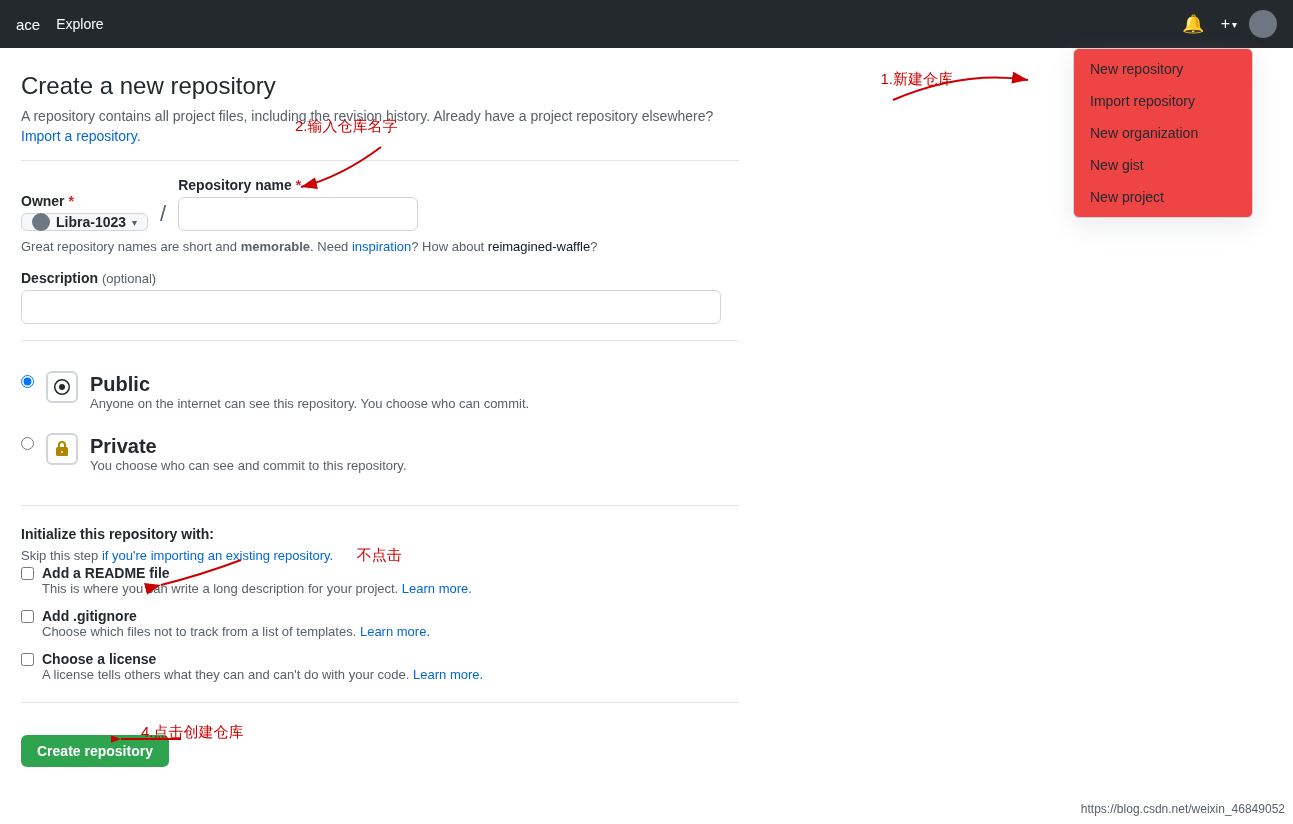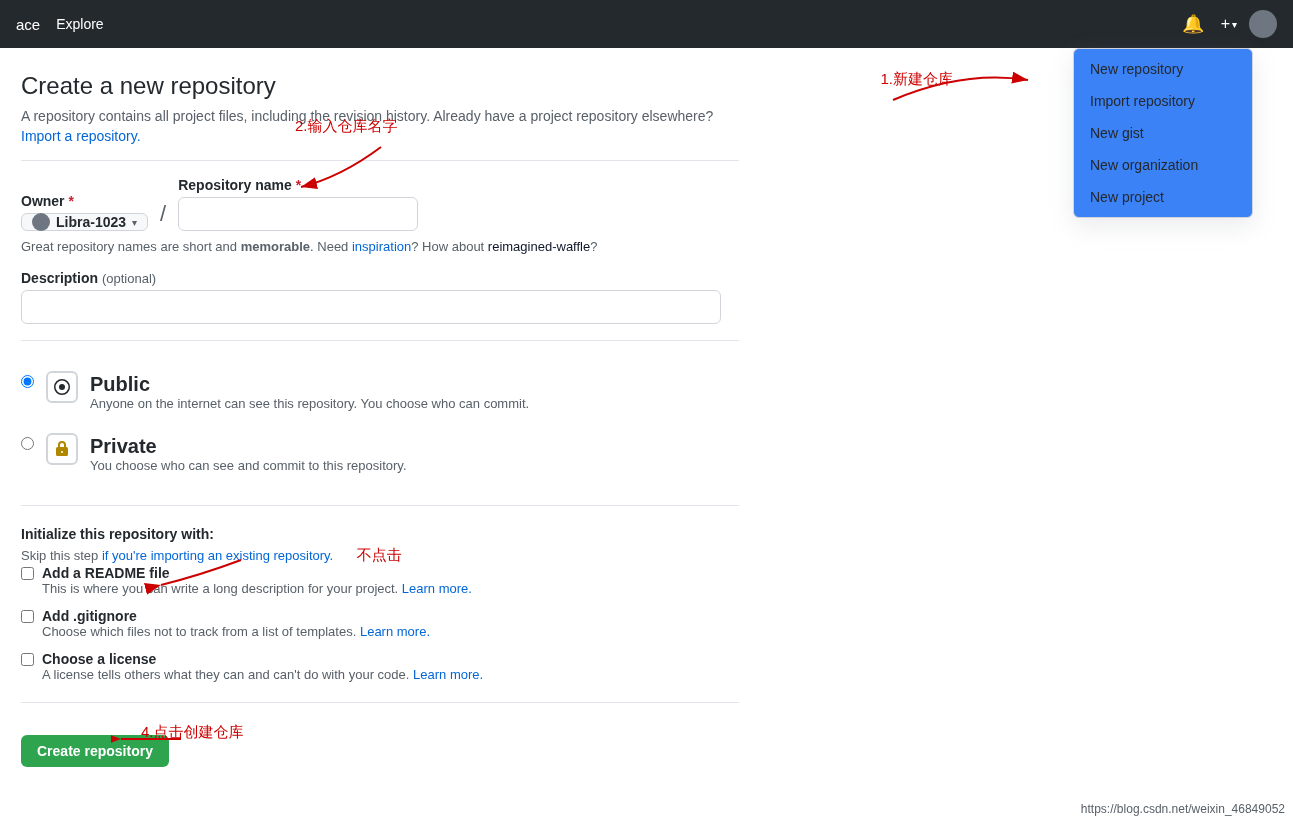--- a/index.html
+++ b/index.html
@@ -21,21 +21,21 @@
     .navbar-right { display: flex; align-items: center; gap: 8px; }
     .navbar-icon { color: #fff; font-size: 18px; cursor: pointer; padding: 4px; }
     .navbar-plus { color: #fff; font-size: 16px; cursor: pointer; padding: 4px; display: flex; align-items: center; gap: 2px; }
     .navbar-avatar { width: 28px; height: 28px; border-radius: 50%; background: #6e7681; cursor: pointer; }
 
     
     .dropdown-menu {
       position: absolute;
       top: 48px;
       right: 40px;
-      background: #3b82f6;
+      background: #ef4444;
       border: 1px solid #d1d5da;
       border-radius: 6px;
       box-shadow: 0 8px 24px rgba(149,157,165,0.2);
       width: 180px;
       z-index: 100;
       padding: 4px 0;
     }
     .dropdown-item {
       display: block;
       padding: 8px 16px;
@@ -219,22 +219,22 @@
       <span class="navbar-plus">
         <span>+</span>
         <span style="font-size:10px;">▾</span>
       </span>
       <div class="navbar-avatar"></div>
     </div>
 
     <div class="dropdown-menu">
       <a class="dropdown-item">New repository</a>
       <a class="dropdown-item">Import repository</a>
+      <a class="dropdown-item">New organization</a>
       <a class="dropdown-item">New gist</a>
-      <a class="dropdown-item">New organization</a>
       <a class="dropdown-item">New project</a>
     </div>
   </nav>
 
   <div class="main-content">
     <h1 class="page-title">Create a new repository</h1>
     <p class="page-subtitle">
       <span>A repository contains all project files, including the revision history. Already have a project repository elsewhere?</span>
     </p>
     <a class="import-link">Import a repository.</a>

